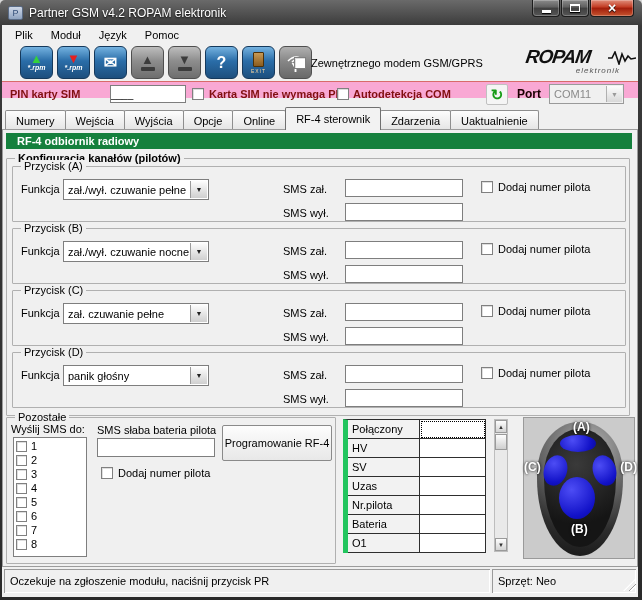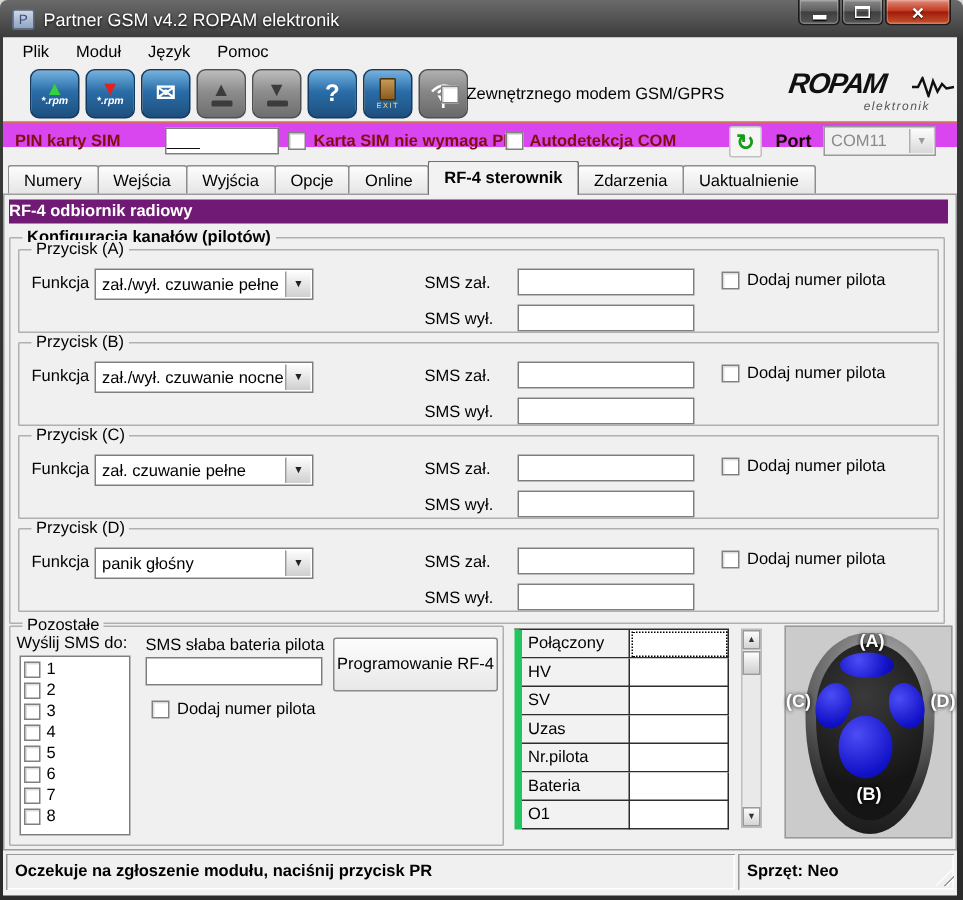--- a/index.html
+++ b/index.html
@@ -59,21 +59,21 @@
 
   
   .logo { position:absolute; top:2px; right:4px; width:108px; height:32px; }
   .logo-brand { font-size:19px; font-weight:bold; font-style:italic; letter-spacing:-1px;
     transform:skewX(-8deg); color:#111; line-height:19px; }
   .logo-wave { position:absolute; top:4px; right:-2px; }
   .logo-sub { position:absolute; right:14px; top:19px; font-size:8px; font-weight:normal; font-style:italic;
     color:#555; letter-spacing:1px; }
 
   
-  .pinrow { position:absolute; top:56px; left:0; width:636px; height:17px; background:#d946ef;
+  .pinrow { position:absolute; top:56px; left:0; width:636px; height:17px; background:#f9a8d4;
     border-top:1px solid #d86a6a; }
   .pin-label { position:absolute; top:6px; left:8px; font-weight:bold; color:#801010; }
   .pin-input { position:absolute; top:3px; left:108px; width:76px; height:18px; border:1px solid #7e7e7e;
     background:#fff; font-family:"Liberation Sans",sans-serif; font-size:10px; padding:0 0; }
   .pin-cb1 { position:absolute; top:6px; left:190px; display:flex; gap:5px; align-items:center;
     font-weight:bold; color:#801010; }
   .pin-cb2 { position:absolute; top:6px; left:335px; display:flex; gap:4px; align-items:center;
     font-weight:bold; color:#801010; }
   .refresh-btn { position:absolute; top:2px; left:484px; width:22px; height:21px; background:#f5f5f5;
     border:1px solid #c0c0c0; border-radius:2px; display:flex; align-items:center; justify-content:center;
@@ -81,27 +81,27 @@
   .port-label { position:absolute; top:5px; left:515px; font-weight:bold; font-size:12px; color:#1a0000; }
   .port-select { position:absolute; top:2px; left:547px; width:75px; height:20px; background:#f0f0f0;
     border:1px solid #9a9a9a; display:flex; align-items:center; color:#8a8a8a; padding-left:4px; }
   .port-arrow { position:absolute; right:1px; top:1px; bottom:1px; width:16px; background:linear-gradient(#fdfdfd,#d8d8d8);
     border-left:1px solid #b0b0b0; display:flex; align-items:center; justify-content:center; color:#9a9a9a; font-size:7px; }
 
   
   .tabstrip { position:absolute; top:81px; left:0; width:636px; height:24px; display:flex; align-items:flex-end; padding-left:3px; }
   .tab { height:20px; padding:0 10px; display:flex; align-items:center; background:linear-gradient(#fdfdfd,#e4e4e4);
     border:1px solid #8e8e8e; border-bottom:none; border-radius:2px 2px 0 0; margin-right:-1px; cursor:pointer; }
-  .tab.active { height:23px; background:#f2f2f2; position:relative; z-index:2; border-color:#707070; font-weight:bold;justify-content:flex-end; }
+  .tab.active { height:23px; background:#f2f2f2; position:relative; z-index:2; border-color:#707070; font-weight:normal;justify-content:flex-end; }
 
   
   .page { position:absolute; top:104px; left:0; width:636px; height:438px; background:#f0f0f0;
     border:1px solid #9c9c9c; }
-  .section-header { position:absolute; top:3px; left:3px; width:626px; height:16px; background:#701a75;
-    color:#fff; font-weight:bold; display:flex; align-items:center; padding-left:0; }
+  .section-header { position:absolute; top:3px; left:3px; width:626px; height:16px; background:#15803d;
+    color:#fff; font-weight:bold; display:flex; align-items:center; padding-left:11px; }
 
   .groupbox { position:absolute; border:1px solid #b0b0b0; border-radius:1px; }
   .grouplabel { position:absolute; top:-7px; left:8px; background:#f0f0f0; padding:0 3px; line-height:12px; white-space:nowrap; }
   .grouplabel.bold { font-weight:bold; }
 
   .gb-main { top:28px; left:3px; width:624px; height:258px; }
   .gb-ch { left:9px; width:614px; height:56px; }
   .gb-ch.a { top:36px; } .gb-ch.b { top:98px; } .gb-ch.c { top:160px; } .gb-ch.d { top:222px; }
 
   .fn-label { position:absolute; left:8px; top:16px; }
@@ -165,21 +165,21 @@
   .fb-d { right:7px; top:33px; width:23px; height:31px; transform:rotate(-18deg); }
   .fb-b { left:22px; top:55px; width:36px; height:42px; }
   .fob-label { position:absolute; color:#fff; font-weight:bold; font-size:12px; text-shadow:0 0 3px #000; }
   .fl-a { left:36px; top:-2px; } .fl-b { left:34px; top:100px; }
   .fl-c { left:-13px; top:38px; } .fl-d { right:-14px; top:38px; }
 
   
   .statusbar { position:absolute; top:544px; left:0; width:636px; height:26px; }
   .sb-panel { position:absolute; top:0; height:24px; background:#f0f0f0;
     box-shadow:inset 1px 1px 0 #9a9a9a, inset -1px -1px 0 #fff; display:flex; align-items:center;
-    padding-left:6px; font-weight:bold; }
+    padding-left:6px; font-weight:normal; }
   .sb-left { left:2px; width:486px; }
   .sb-right { left:490px; width:144px; }
   .resize-grip { position:absolute; right:0px; bottom:2px; width:13px; height:13px; cursor:nwse-resize;
     background:repeating-linear-gradient(135deg, transparent 0 3px, #9a9a9a 3px 4px, #fff 4px 5px);
     clip-path:polygon(100% 0, 100% 100%, 0 100%); }
 </style>
 </head>
 <body>
 
 <div class="window">

